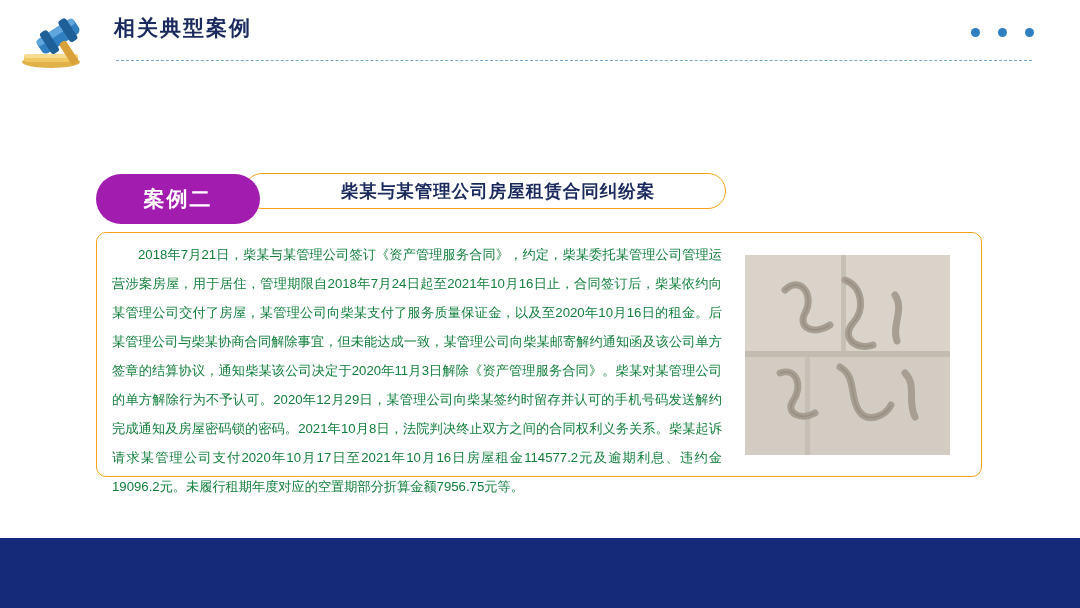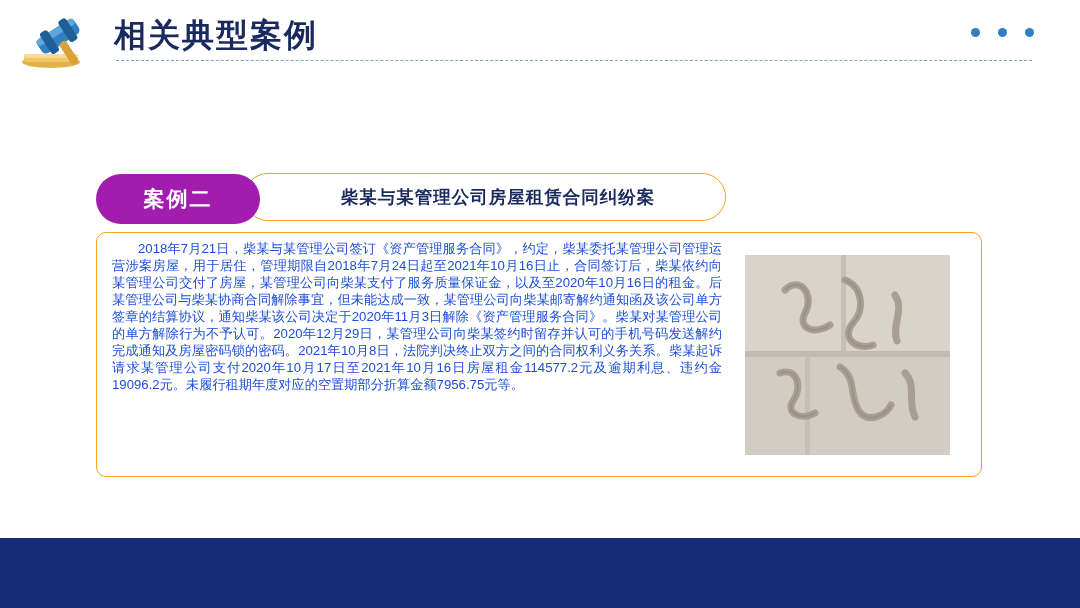--- a/index.html
+++ b/index.html
@@ -26,21 +26,21 @@
     position: absolute;
     left: 18px;
     top: 10px;
     width: 78px;
     height: 60px;
   }
   .page-title {
     position: absolute;
     left: 114px;
     top: 14px;
-    font-size: 32px;
+    font-size: 21px;
     font-weight: bold;
     color: #1a2a5e;
     letter-spacing: 2px;
     font-family: "Liberation Serif", serif;
   }
   .title-underline {
     position: absolute;
     left: 116px;
     top: 60px;
     width: 916px;
@@ -79,21 +79,21 @@
     align-items: center;
     justify-content: center;
     font-family: "Liberation Serif", serif;
     z-index: 3;
   }
   .case-title-pill {
     position: absolute;
     left: 244px;
     top: 173px;
     width: 482px;
-    height: 48px;
+    height: 36px;
     border: 1.6px solid #f5a21c;
     border-radius: 26px;
     background: #ffffff;
     display: flex;
     align-items: center;
     justify-content: center;
     padding-left: 26px;
     box-sizing: border-box;
     z-index: 2;
   }
@@ -116,22 +116,22 @@
     border-radius: 10px;
     background: #ffffff;
     box-sizing: border-box;
   }
   .body-text {
     position: absolute;
     left: 112px;
     top: 240px;
     width: 610px;
     font-size: 13.2px;
-    line-height: 17px;
-    color: #1d4ed8;
+    line-height: 29px;
+    color: #15803d;
     text-align: justify;
     text-indent: 26px;
     font-family: "Liberation Sans", sans-serif;
   }
 
   
   .photo {
     position: absolute;
     left: 745px;
     top: 255px;

